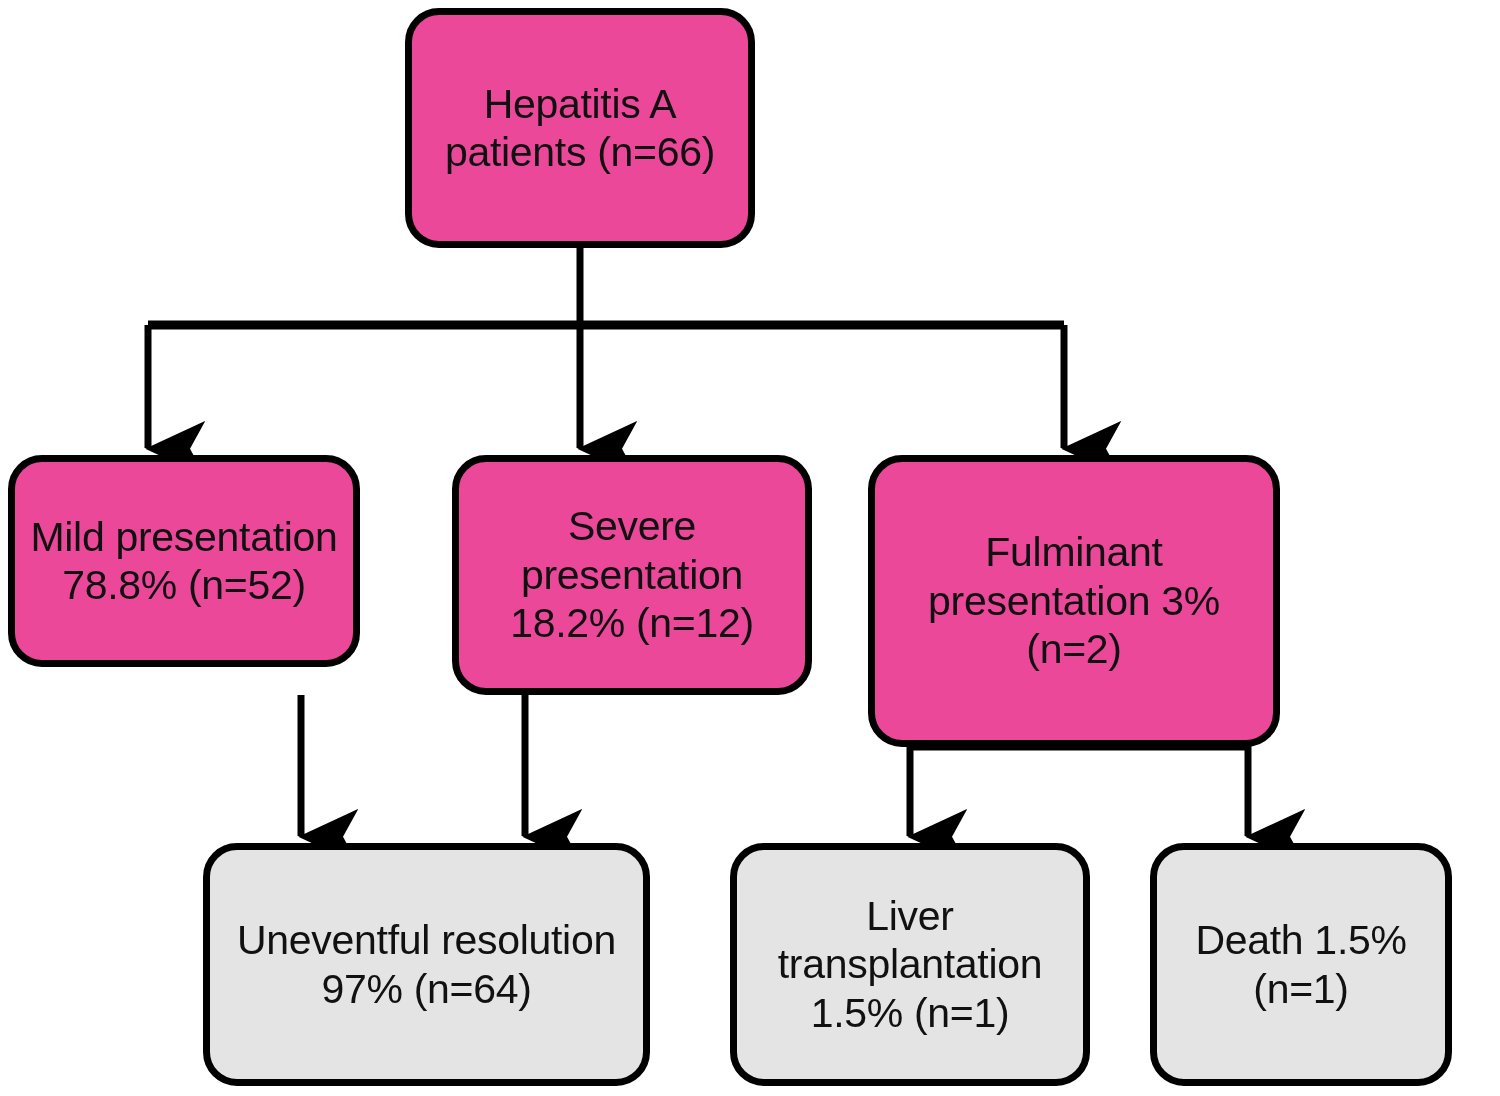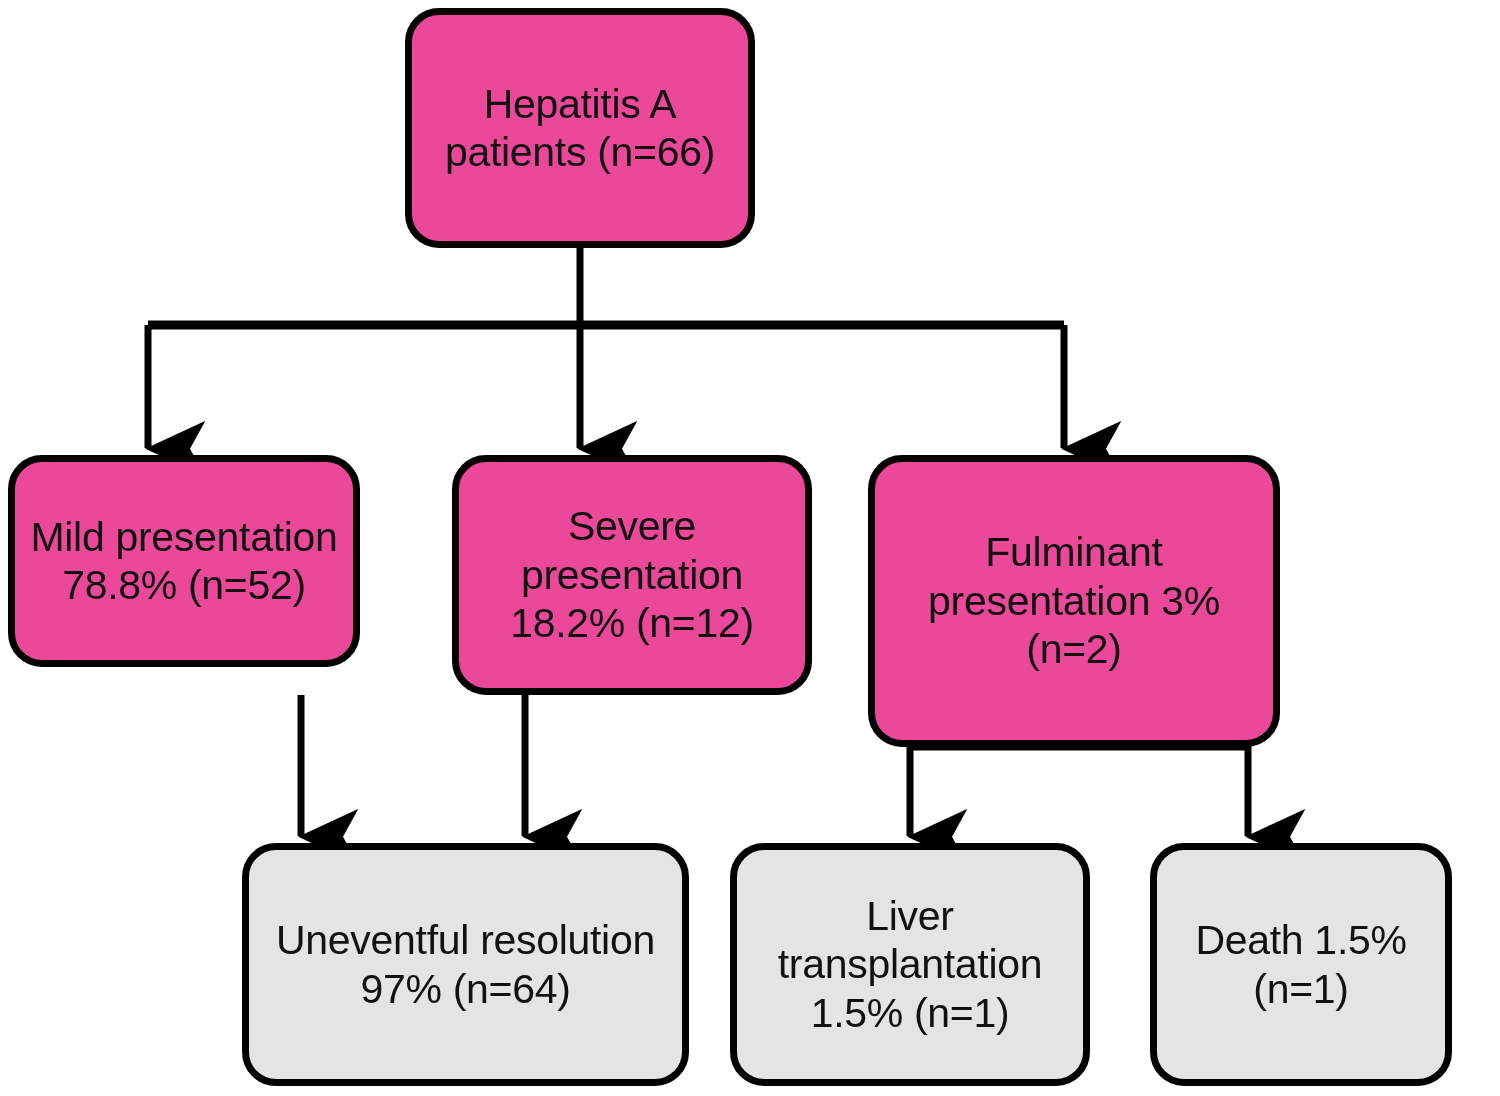--- a/index.html
+++ b/index.html
@@ -98,21 +98,21 @@
   <div class="node tight" style="left:440px; top:455px; width:360px; height:240px;margin-left:12px;">
     <div class="label">Severe presentation
 18.2% (n=12)</div>
   </div>
 
   <div class="node" style="left:868px; top:455px; width:412px; height:292px;">
     <div class="label">Fulminant
 presentation 3% (n=2)</div>
   </div>
 
-  <div class="node shaded" style="left:203px; top:843px; width:447px; height:243px;margin-left:39px;">
+  <div class="node shaded" style="left:203px; top:843px; width:447px; height:243px;">
     <div class="label">Uneventful resolution
 97% (n=64)</div>
   </div>
 
   <div class="node shaded" style="left:730px; top:843px; width:360px; height:243px;">
     <div class="label">Liver transplantation
 1.5% (n=1)</div>
   </div>
 
   <div class="node shaded" style="left:1150px; top:843px; width:302px; height:243px;">

